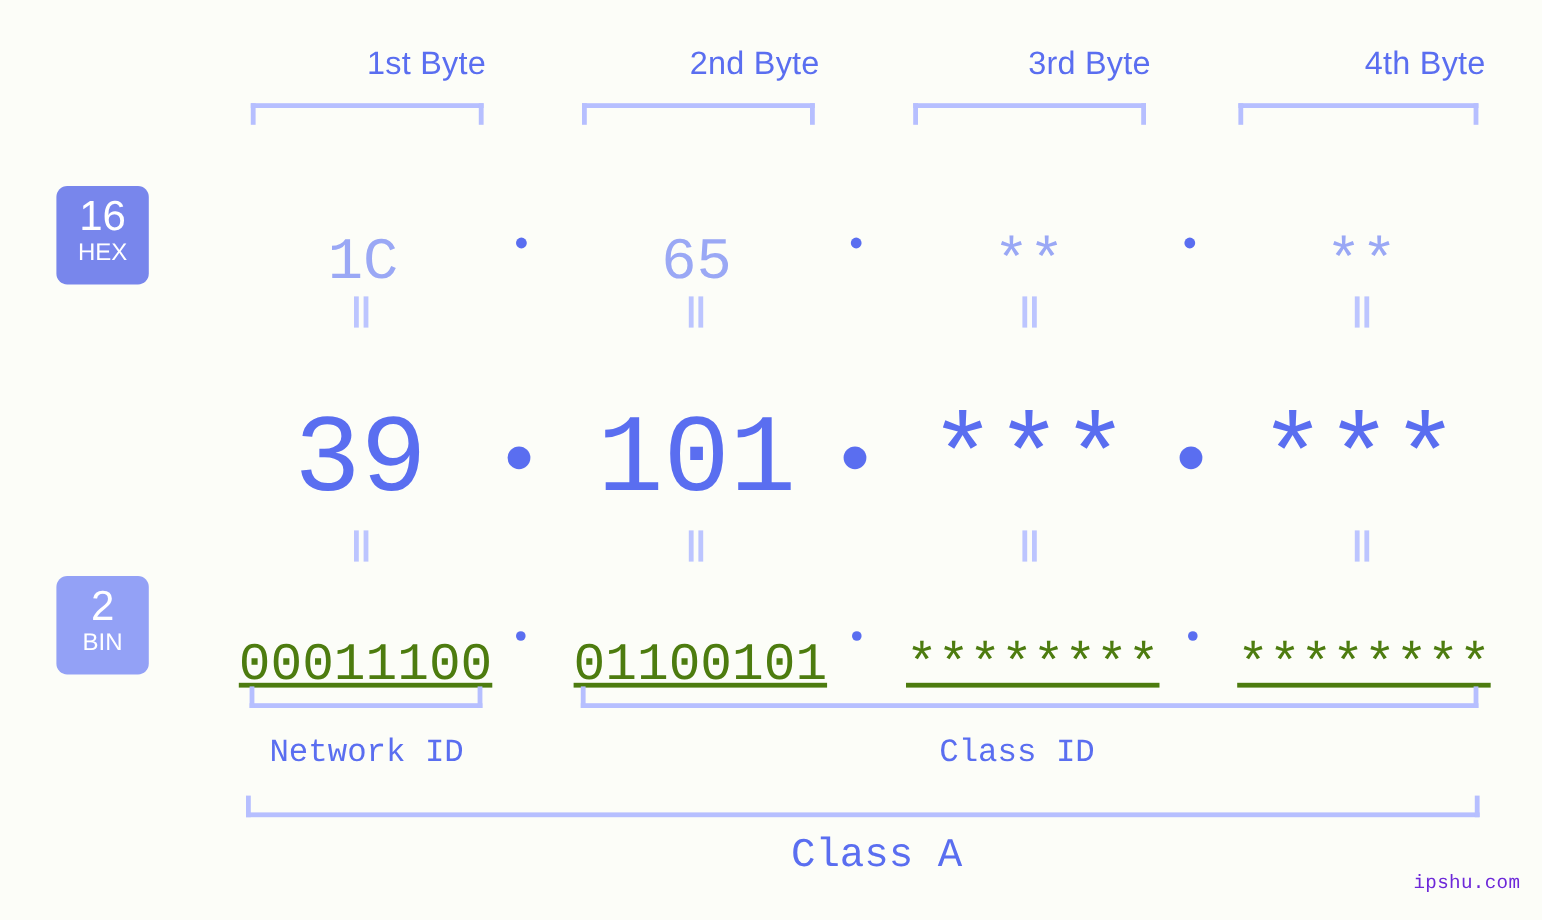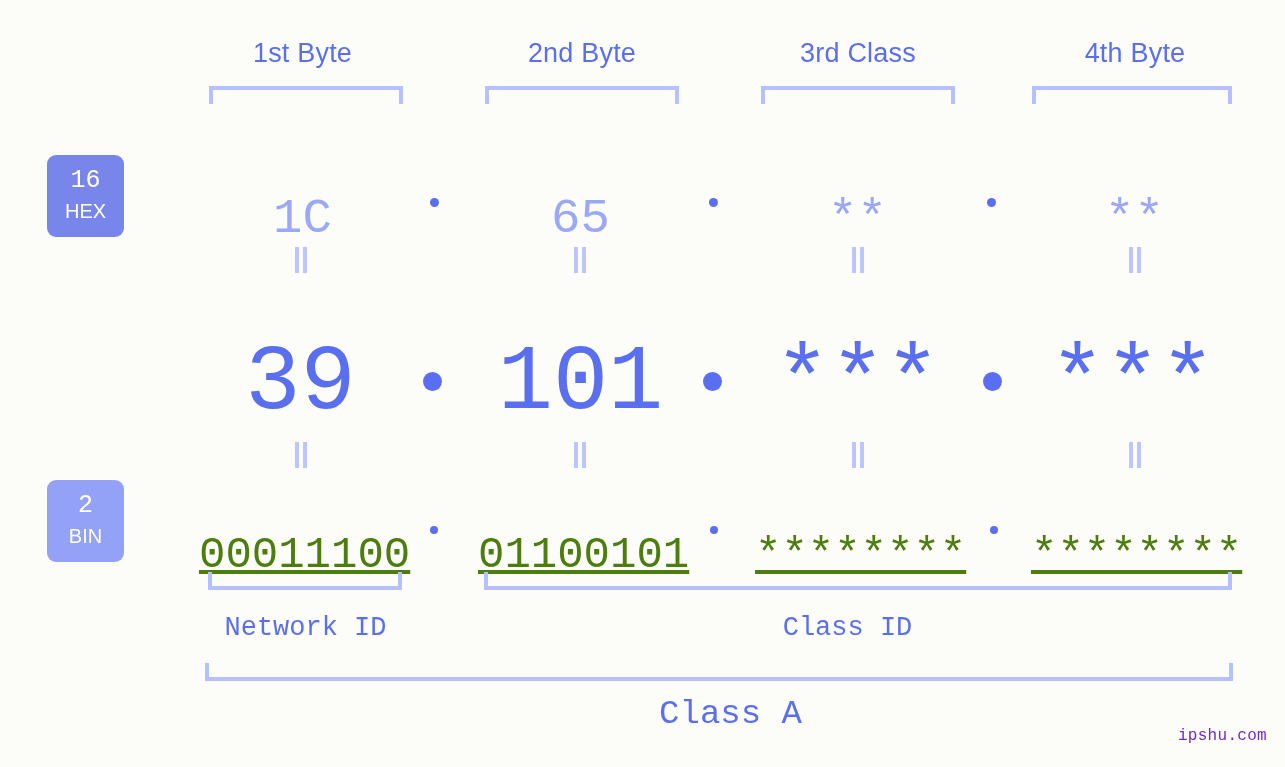--- a/index.html
+++ b/index.html
@@ -15,21 +15,21 @@
     font-family: "Liberation Sans", sans-serif;
     overflow: hidden;
   }
 
   
   .byte-head {
     position: absolute;
     top: 33px;
     height: 40px;
     line-height: 40px;
-    text-align: center;
+    text-align: right;
     font-family: "Liberation Sans", sans-serif;
     font-size: 27px;
     color: #5a6ef0;
     letter-spacing: 0.2px;
   }
 
   
   .bracket-down {
     position: absolute;
     border-top: 4px solid #b6bfff;
@@ -53,22 +53,22 @@
     left: 47px;
     width: 77px;
     border-radius: 9px;
     color: #ffffff;
     text-align: center;
     box-sizing: border-box;
     padding-top: 7px;
   }
   .badge .num {
     display: block;
-    font-family: Liberation Mono, monospace;
-    font-size: 25px;
+    font-family: Liberation Sans, sans-serif;
+    font-size: 35px;
     line-height: 38px;
     font-weight: 400;
   }
   .badge .name {
     display: block;
     font-family: "Liberation Sans", sans-serif;
     font-size: 20px;
     line-height: 23px;
     font-weight: 400;
   }
@@ -155,21 +155,21 @@
     letter-spacing: 0.3px;
   }
 </style>
 </head>
 <body>
 
 <div id="stage">
 
   <div class="byte-head" style="left:200px; width:205px;">1st Byte</div>
   <div class="byte-head" style="left:481px; width:202px;">2nd Byte</div>
-  <div class="byte-head" style="left:757px; width:202px;">3rd Class</div>
+  <div class="byte-head" style="left:757px; width:202px;">3rd Byte</div>
   <div class="byte-head" style="left:1032px; width:206px;">4th Byte</div>
 
   <div class="bracket-down" style="left:209px; top:86px; width:194px;"></div>
   <div class="bracket-down" style="left:485px; top:86px; width:194px;"></div>
   <div class="bracket-down" style="left:761px; top:86px; width:194px;"></div>
   <div class="bracket-down" style="left:1032px; top:86px; width:200px;"></div>
 
   <div class="badge" style="top:155px; height:82px; background:#7886ec;">
     <span class="num">16</span>
     <span class="name">HEX</span>

